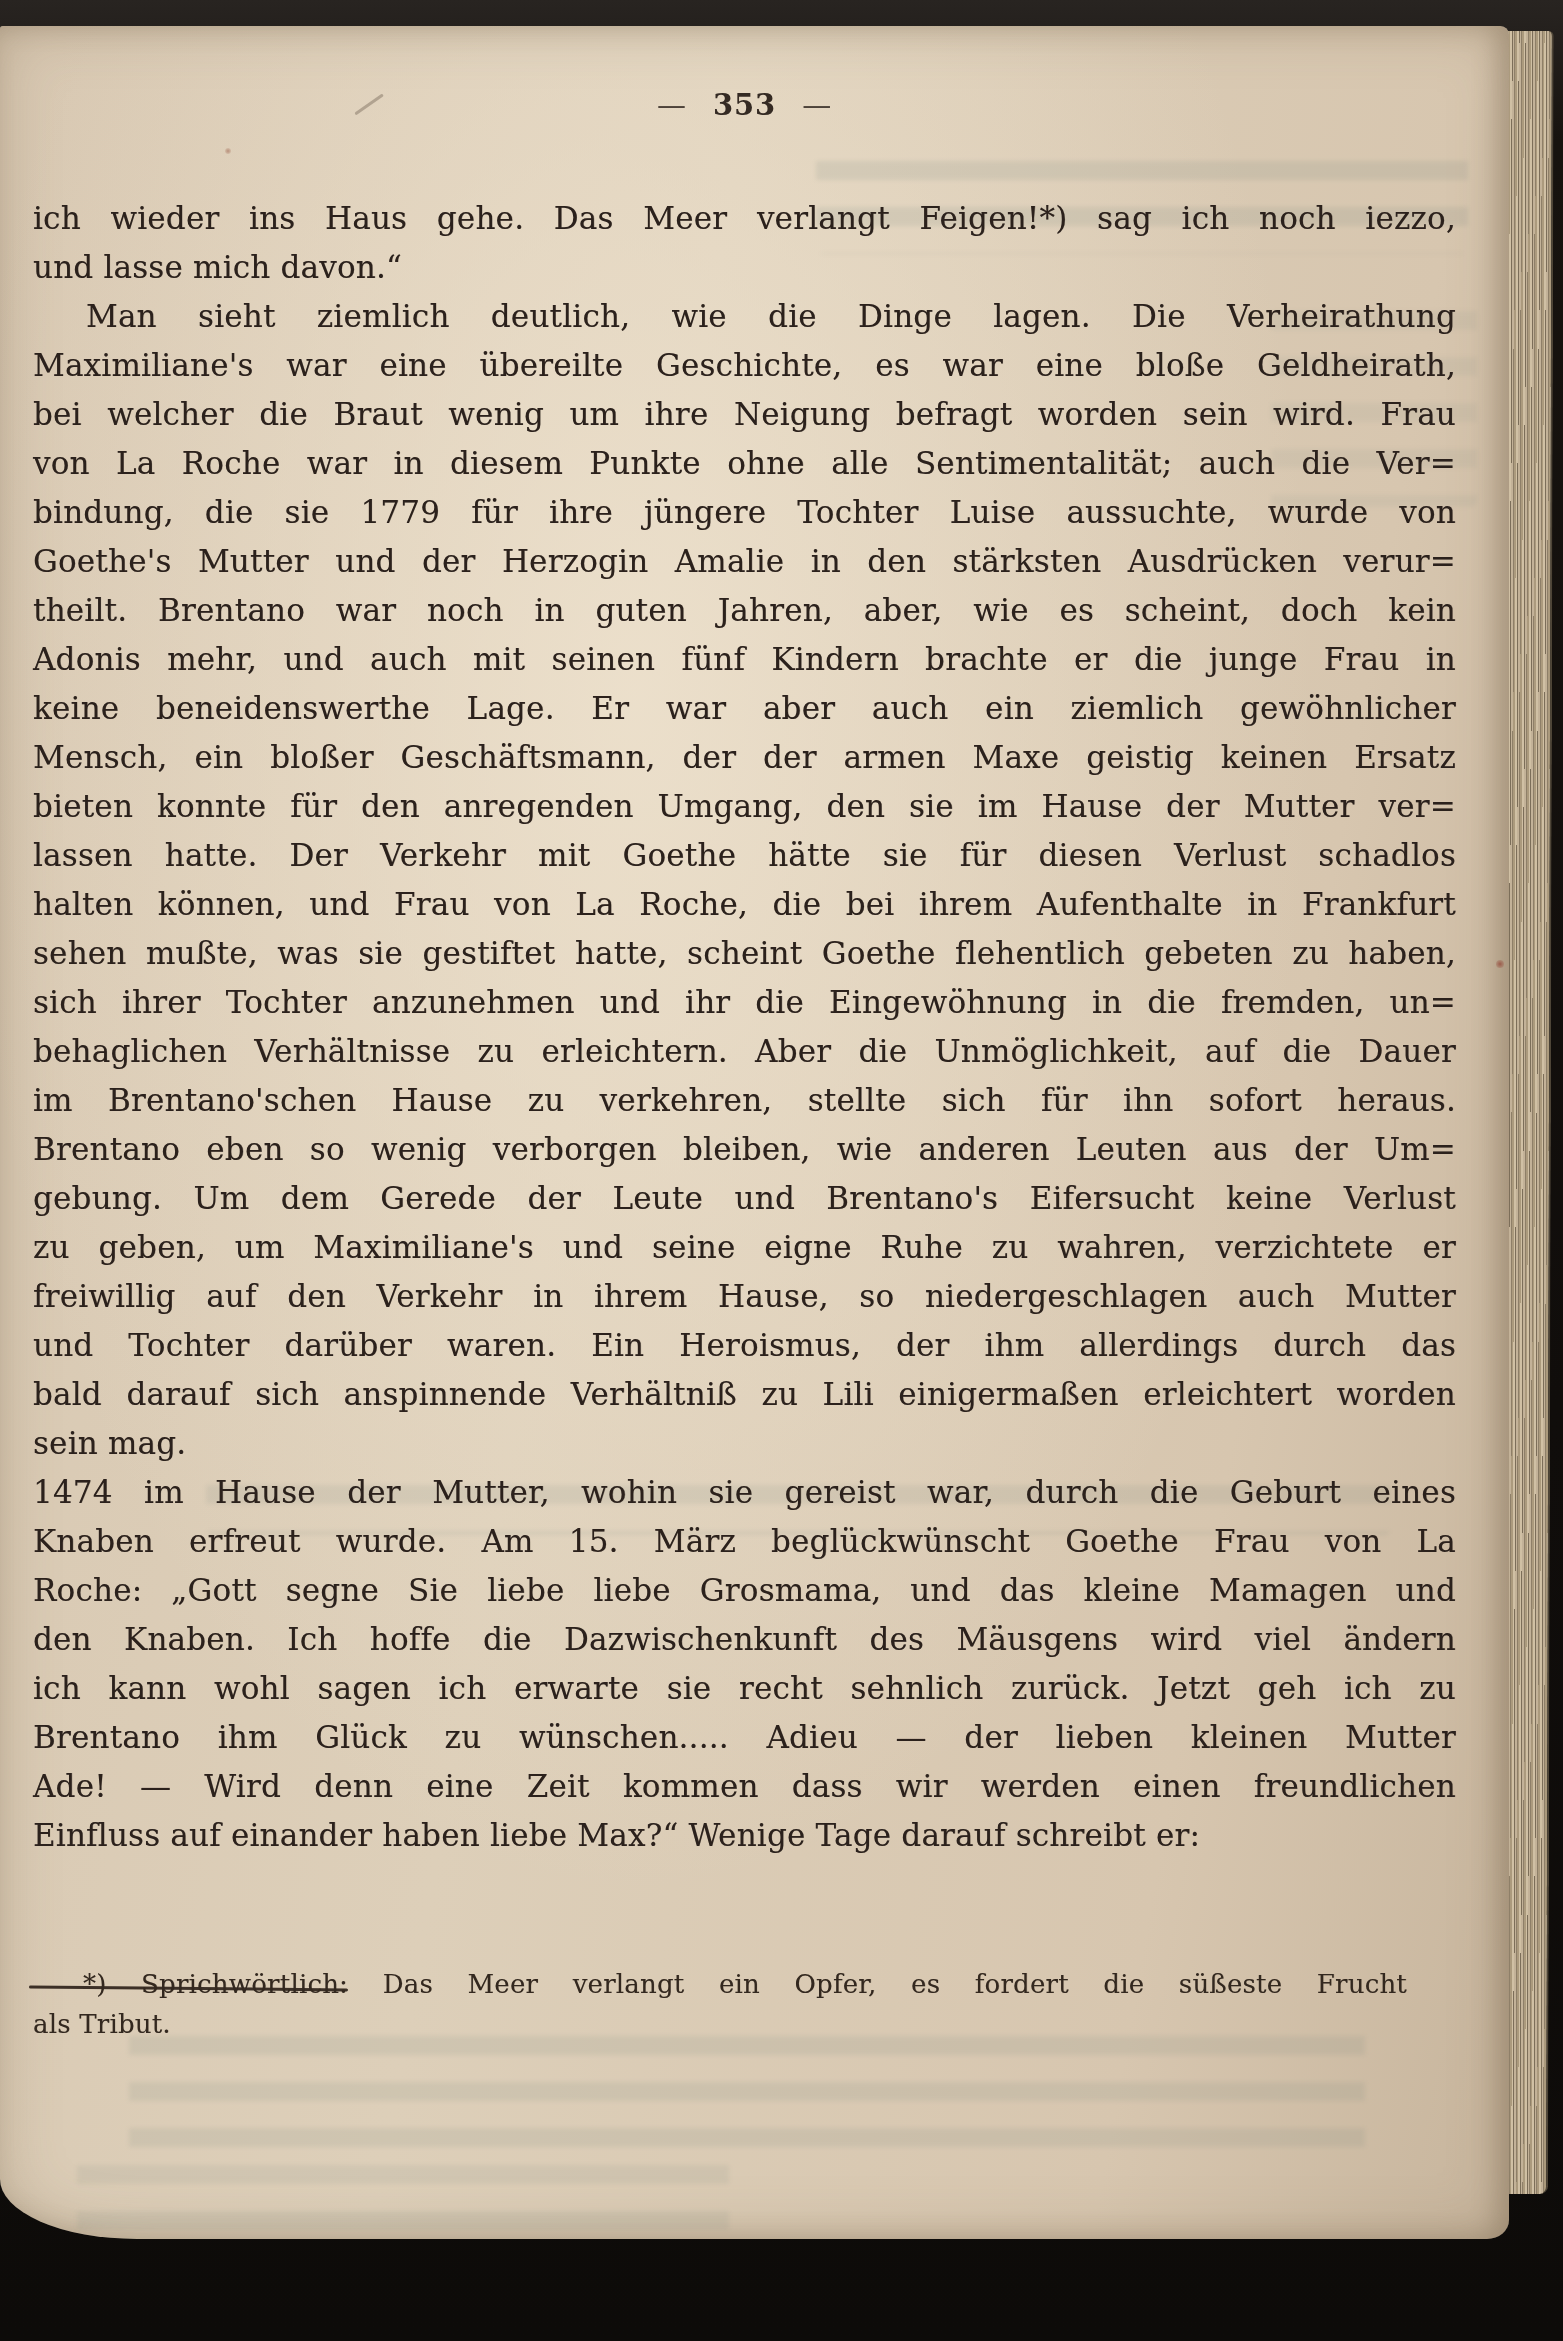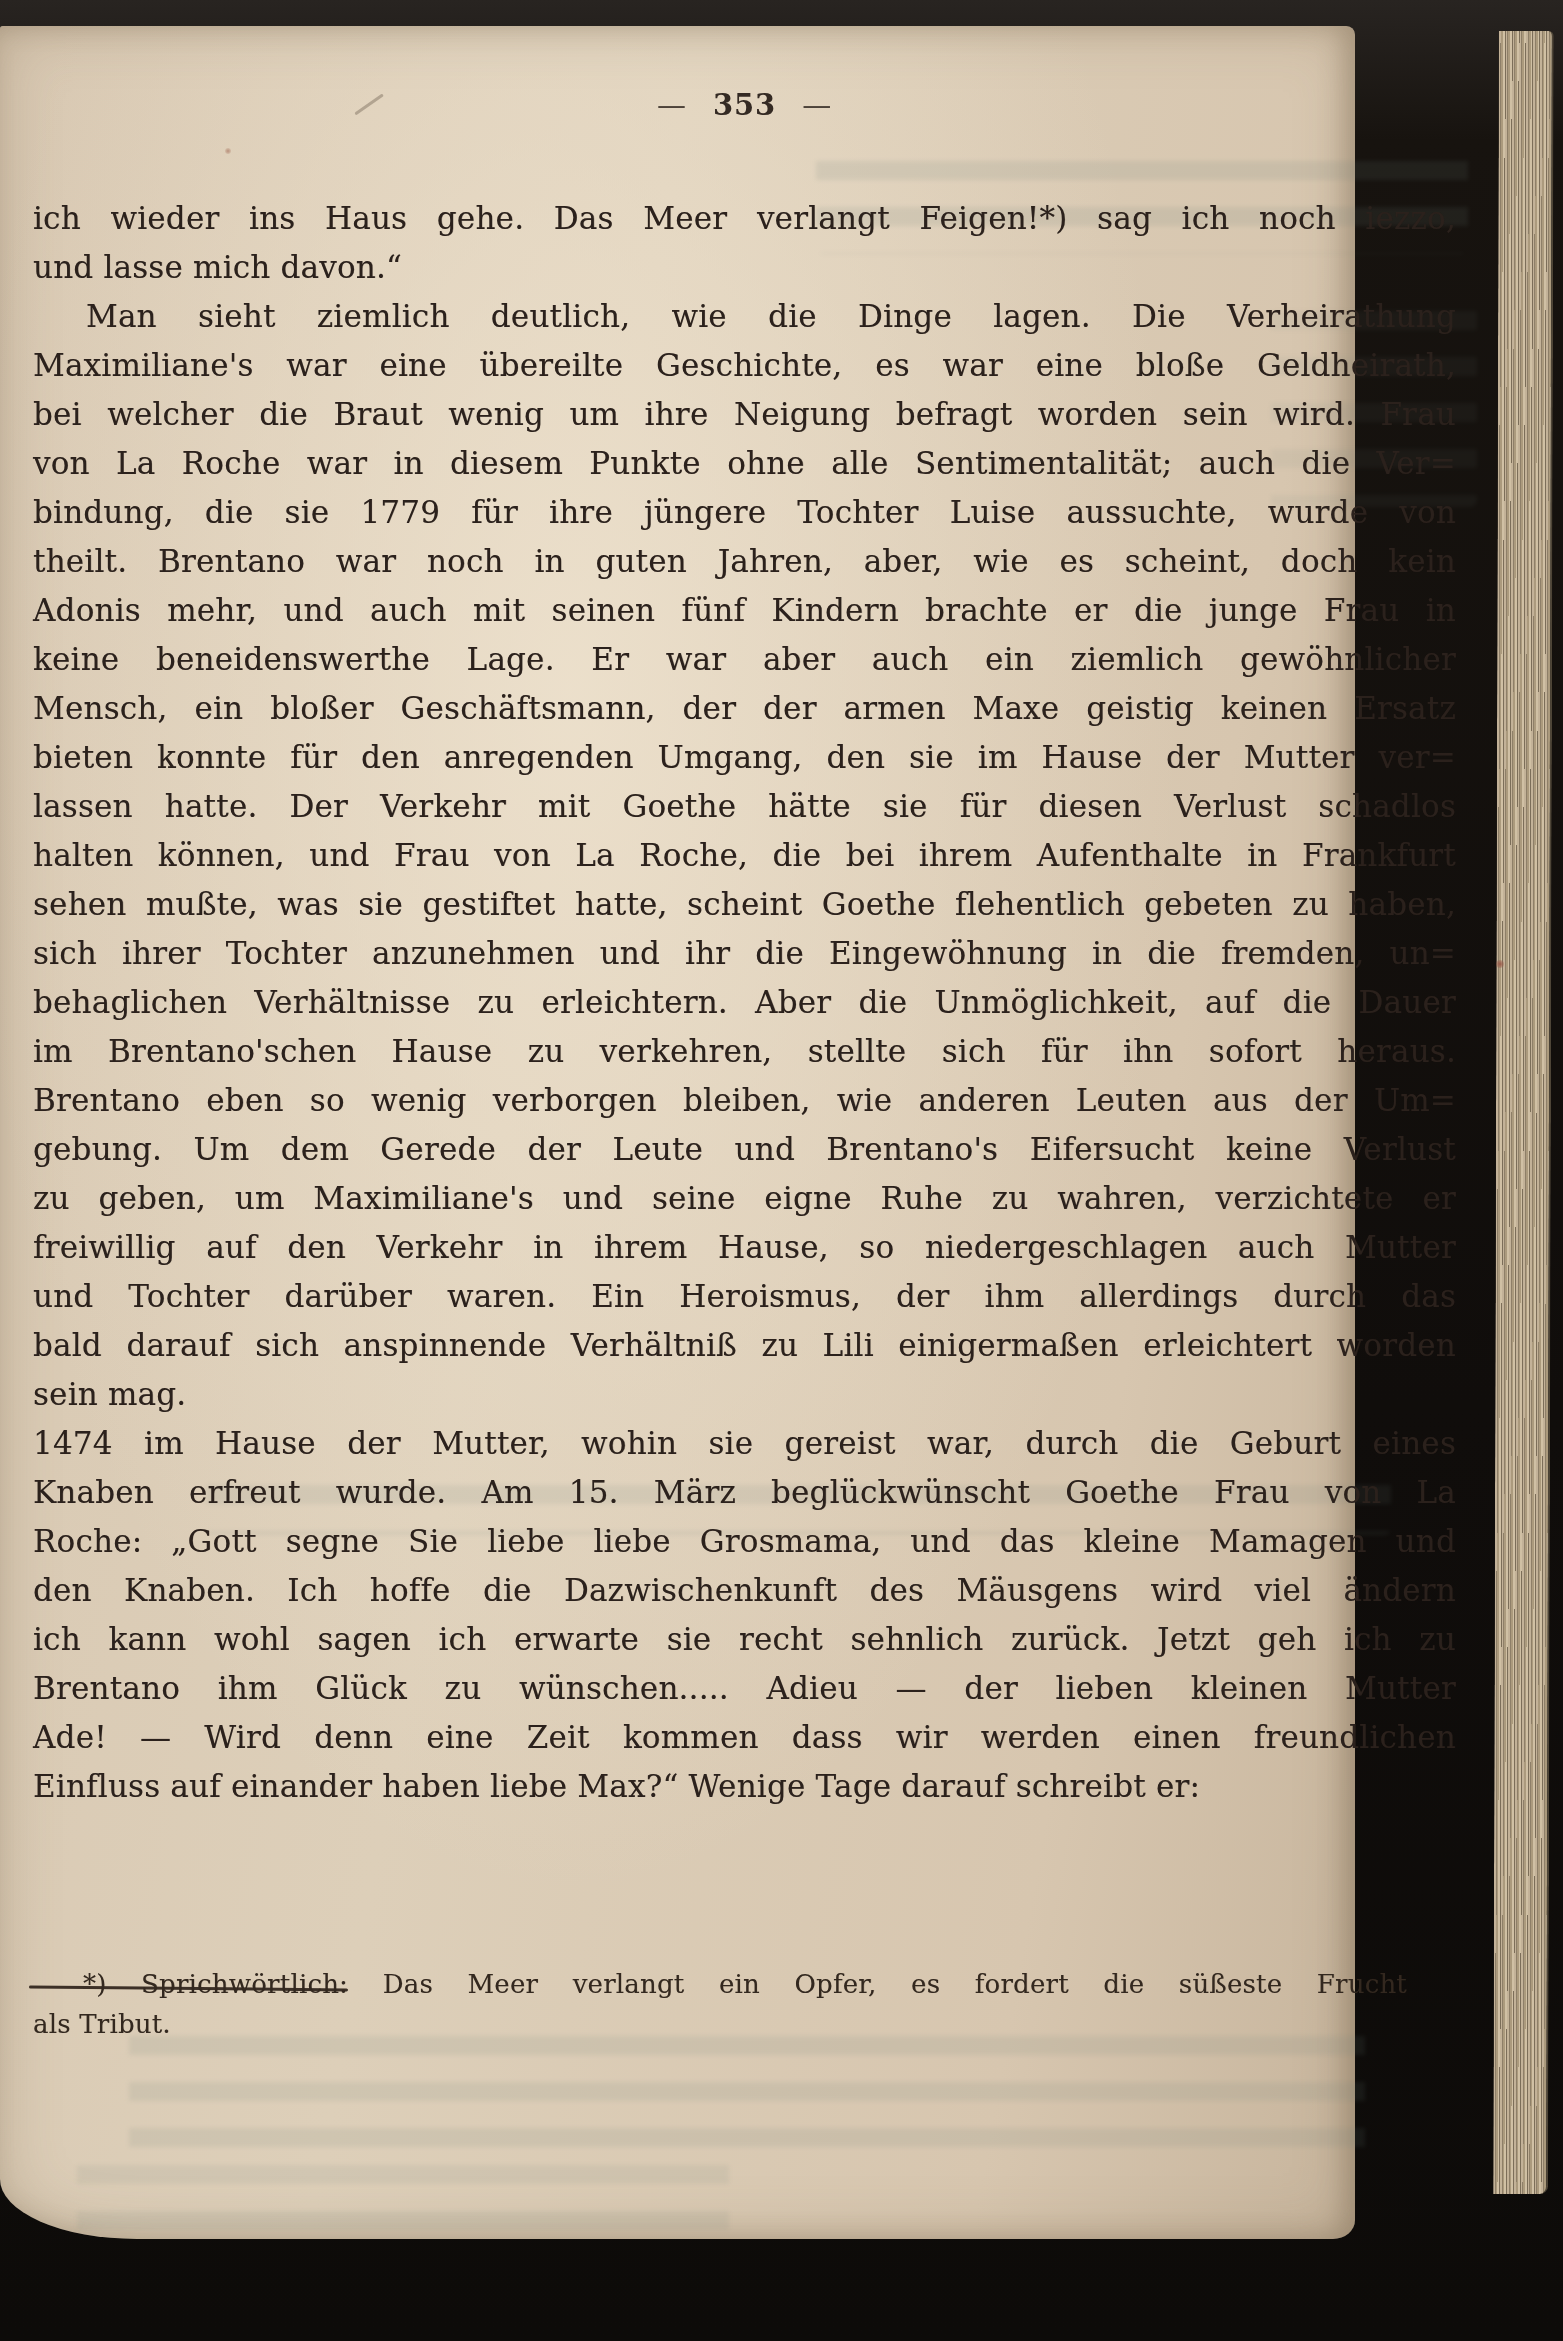--- a/index.html
+++ b/index.html
@@ -19,21 +19,21 @@
       #ab9a7d 2.6px, #ab9a7d 4.3px,
       #d0c0a4 4.3px, #d0c0a4 6px,
       #7c6e59 6px, #7c6e59 6.9px);
     border-right: 2.6px solid #4e4537;
     border-radius: 0 5.2px 8.6px 0;
     transform: rotate(0.15deg);
   }
 
   
   .page {
-    position: absolute; left: 0; top: 26px; width: 1355px; height: 2213px;
+    position: absolute; left: 0; top: 26px; width: 1509px; height: 2213px;
     background:
       radial-gradient(ellipse at 42% 30%, rgba(238,226,206,.85) 0%, rgba(238,226,206,0) 55%),
       linear-gradient(100deg, #d8c8b2 0%, #ddcfb9 40%, #d7c6af 78%, #c9b79f 97%),
       #d9cab4;
     border-radius: 2.6px 8.6px 22px 137px / 2.6px 8.6px 19px 60px;
     box-shadow: inset 0 0 60px rgba(116, 92, 66, 0.28), inset -12px 0 24px rgba(104, 86, 62, 0.30);
   }
 
   
   .header {
@@ -117,20 +117,21 @@
   </div>
 
   <div class="body-text">
       <div class="line">ich wieder ins Haus gehe. Das Meer verlangt Feigen!*) sag ich noch iezzo,</div>
       <div class="line last">und lasse mich davon.“</div>
       <div class="line indent">Man sieht ziemlich deutlich, wie die Dinge lagen. Die Verheirathung</div>
       <div class="line">Maximiliane's war eine übereilte Geschichte, es war eine bloße Geldheirath,</div>
       <div class="line">bei welcher die Braut wenig um ihre Neigung befragt worden sein wird. Frau</div>
       <div class="line">von La Roche war in diesem Punkte ohne alle Sentimentalität; auch die Ver=</div>
       <div class="line">bindung, die sie 1779 für ihre jüngere Tochter Luise aussuchte, wurde von</div>
+      <div class="line">Goethe's Mutter und der Herzogin Amalie in den stärksten Ausdrücken verur=</div>
       <div class="line">theilt. Brentano war noch in guten Jahren, aber, wie es scheint, doch kein</div>
       <div class="line">Adonis mehr, und auch mit seinen fünf Kindern brachte er die junge Frau in</div>
       <div class="line">keine beneidenswerthe Lage. Er war aber auch ein ziemlich gewöhnlicher</div>
       <div class="line">Mensch, ein bloßer Geschäftsmann, der der armen Maxe geistig keinen Ersatz</div>
       <div class="line">bieten konnte für den anregenden Umgang, den sie im Hause der Mutter ver=</div>
       <div class="line">lassen hatte. Der Verkehr mit Goethe hätte sie für diesen Verlust schadlos</div>
       <div class="line">halten können, und Frau von La Roche, die bei ihrem Aufenthalte in Frankfurt</div>
       <div class="line">sehen mußte, was sie gestiftet hatte, scheint Goethe flehentlich gebeten zu haben,</div>
       <div class="line">sich ihrer Tochter anzunehmen und ihr die Eingewöhnung in die fremden, un=</div>
       <div class="line">behaglichen Verhältnisse zu erleichtern. Aber die Unmöglichkeit, auf die Dauer</div>

